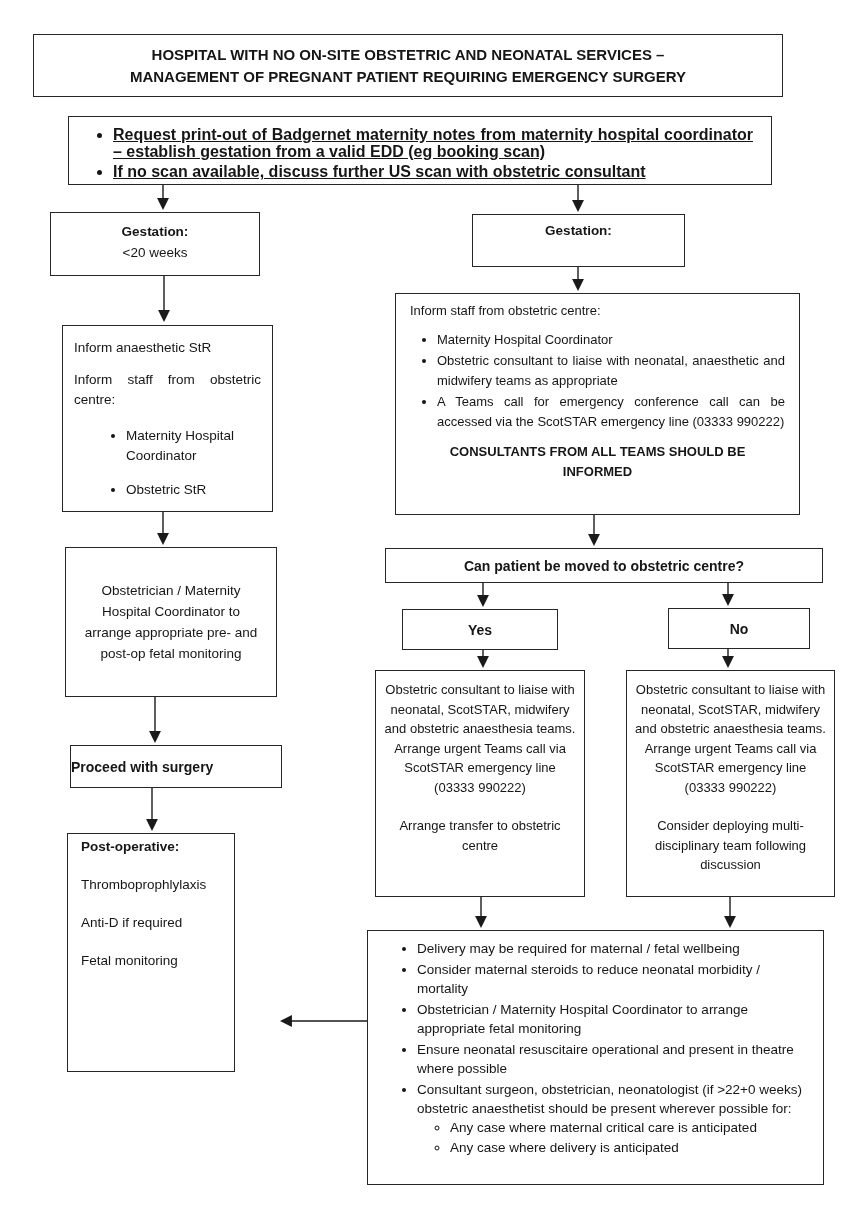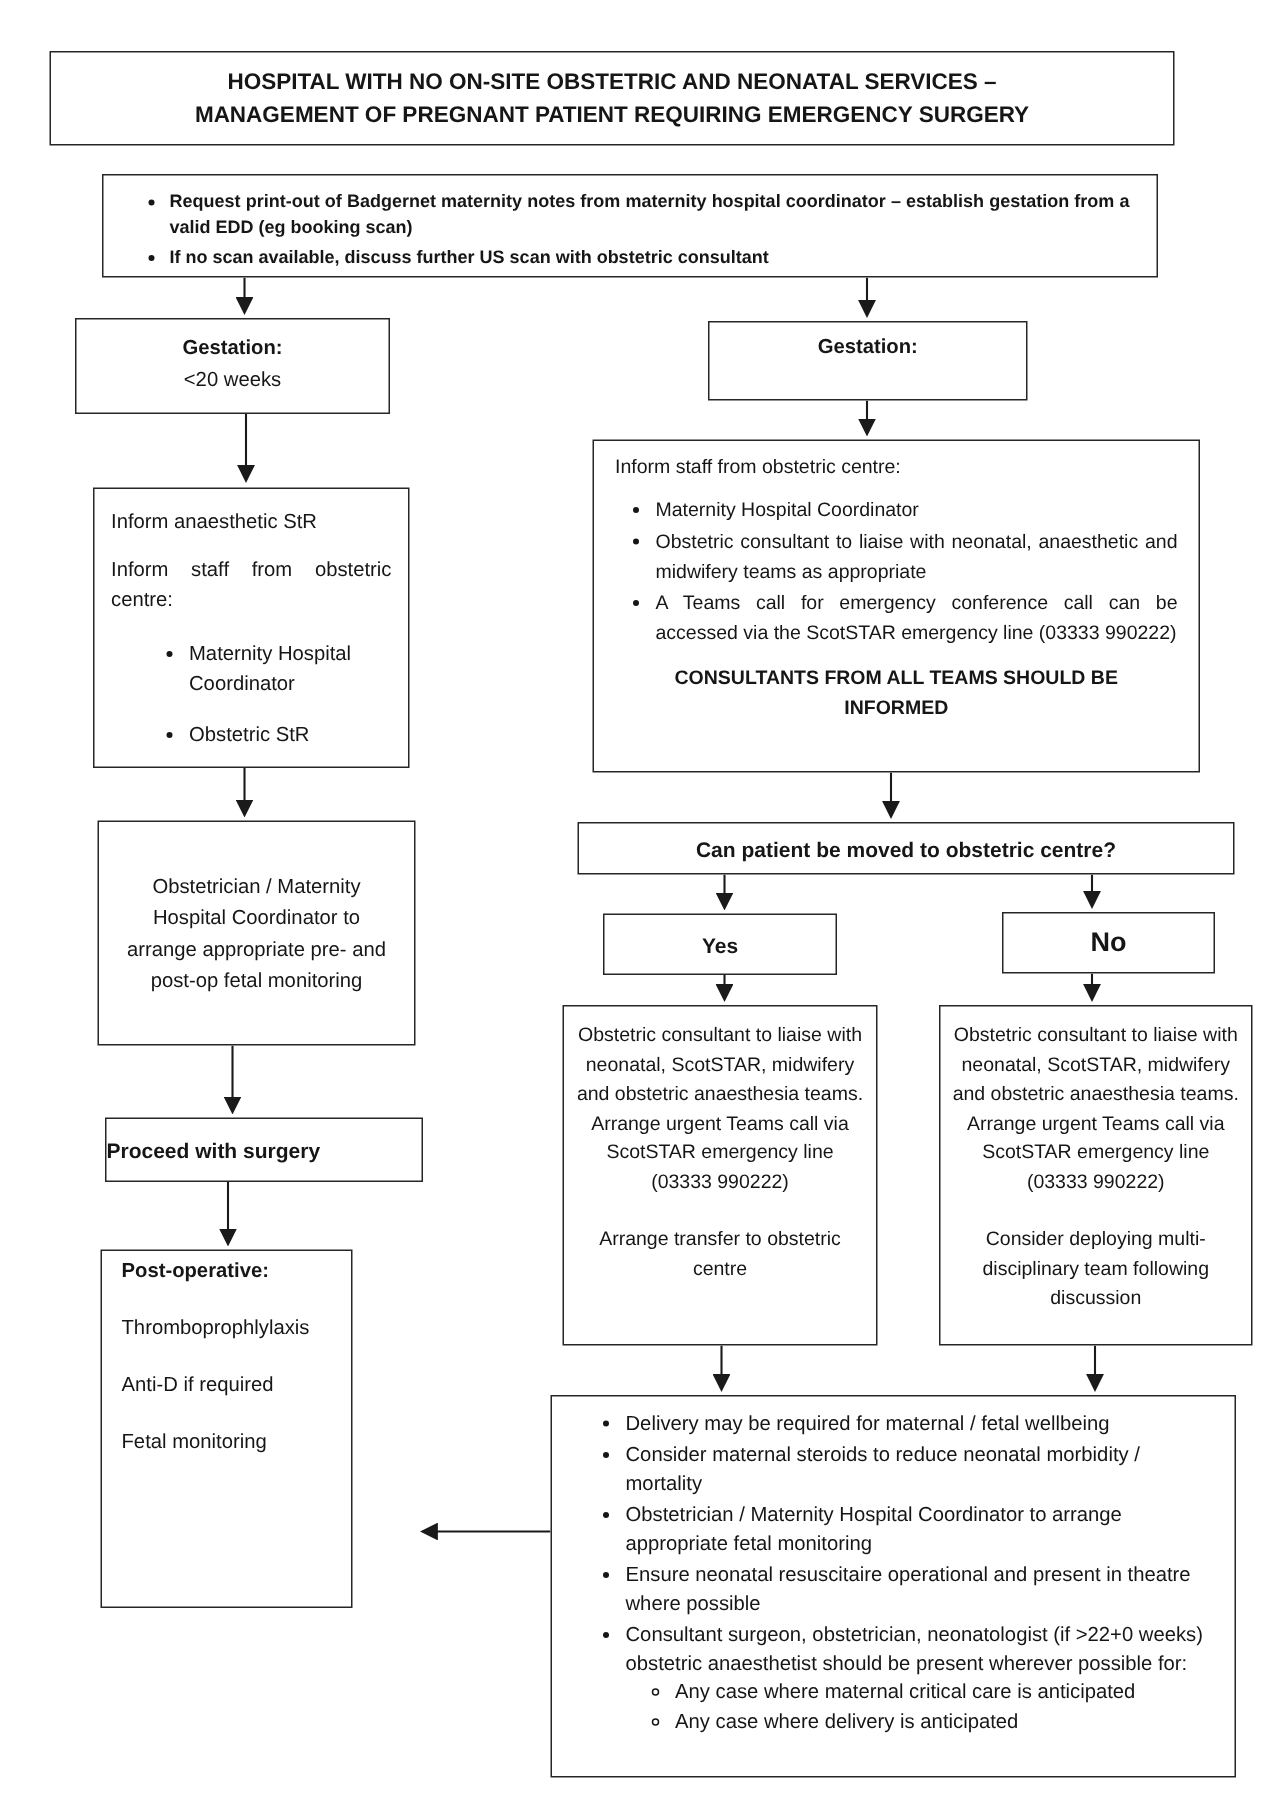--- a/index.html
+++ b/index.html
@@ -10,21 +10,21 @@
   .box {
     position:absolute; box-sizing:border-box;
     border:1.3px solid #262626; background:#ffffff;
   }
   #arrows { position:absolute; left:0; top:0; width:848px; height:1206px; }
 
   
   #title-box   { left:33px;  top:34px;  width:750px; height:63px; border-width:1.6px;
                  display:flex; flex-direction:column; align-items:center; justify-content:center;
                  font-weight:bold; font-size:15px; line-height:22px; text-align:center; }
-  #intro-box   { left:68px;  top:116px; width:704px; height:69px; font-weight:bold; font-size:12px; }
+  #intro-box   { left:68px;  top:116px; width:704px; height:69px; font-weight:bold; font-size:16px;text-decoration:underline; }
   #intro-box ul { margin:0; padding:9px 18px 0 44px; }
   #intro-box li { line-height:17px; margin-bottom:3px; text-align:justify; }
 
   #gest-left   { left:50px;  top:212px; width:210px; height:64px; text-align:center;
                  font-size:13.5px; line-height:21px; padding-top:8px; }
   #gest-right  { left:472px; top:214px; width:213px; height:53px; text-align:center;
                  font-size:13.5px; line-height:21px; padding-top:5px; }
   .gest-heading { font-weight:bold; }
 
   #inform-left { left:62px;  top:325px; width:211px; height:187px; font-size:13.5px; line-height:20px;
@@ -38,21 +38,21 @@
                   padding:7px 14px; }
   #inform-right .p1 { margin:0 0 9px 0; }
   #inform-right ul  { margin:0; padding:0 0 0 27px; }
   #inform-right li  { margin-bottom:2px; text-align:justify; }
   #inform-right .emphasis { font-weight:bold; text-align:center; max-width:300px; margin:11px auto 0 auto; }
 
   #question-box { left:385px; top:548px; width:438px; height:35px; font-weight:bold; font-size:14px;
                   display:flex; align-items:center; justify-content:center; }
   #yes-box { left:402px; top:609px; width:156px; height:41px; font-weight:bold; font-size:14px;
              display:flex; align-items:center; justify-content:center; }
-  #no-box  { left:668px; top:608px; width:142px; height:41px; font-weight:bold; font-size:18px;
+  #no-box  { left:668px; top:608px; width:142px; height:41px; font-weight:bold; font-size:14px;
              display:flex; align-items:center; justify-content:center; }
 
   .detail { font-size:13px; line-height:19.5px; text-align:center; padding:9px 8px; }
   #yes-detail { left:375px; top:670px; width:210px; height:227px; }
   #no-detail  { left:626px; top:670px; width:209px; height:227px; }
   .detail .p1 { margin:0 0 19px 0; }
   .detail .p2 { margin:0; }
 
   #obs-box { left:65px; top:547px; width:212px; height:150px; font-size:13.5px; line-height:21px;
              text-align:center; display:flex; align-items:center; justify-content:center; padding:0 14px; }

